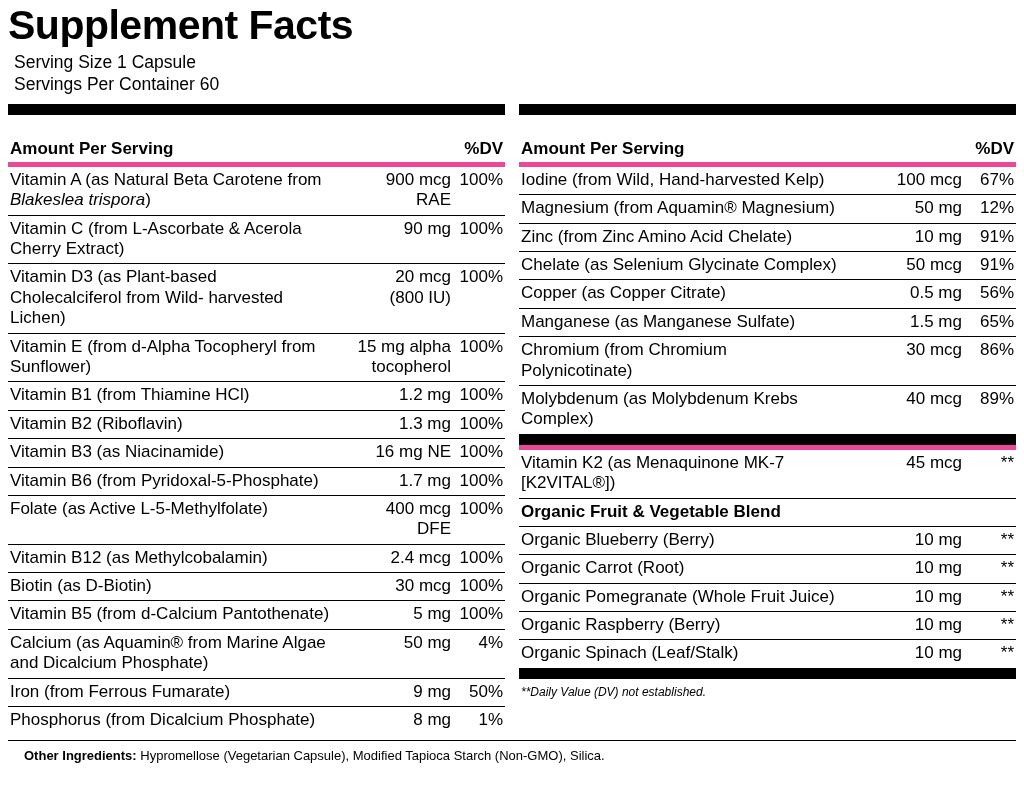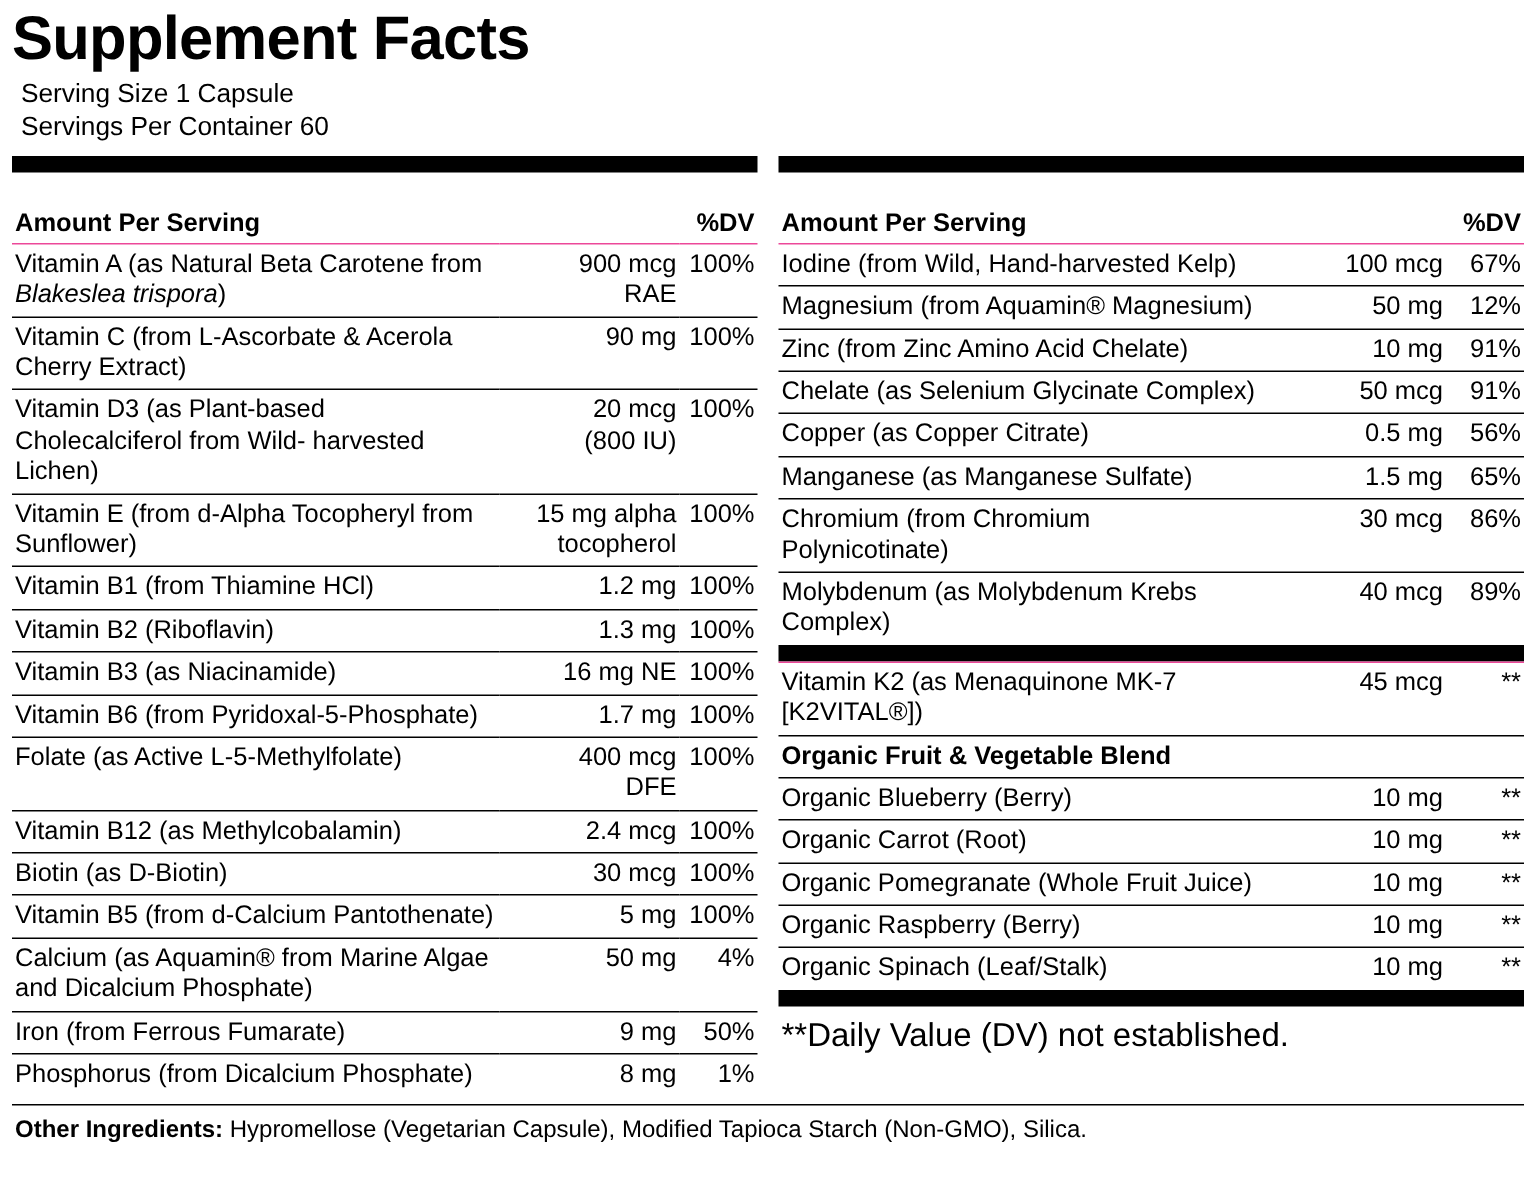--- a/index.html
+++ b/index.html
@@ -69,39 +69,40 @@
     width: 100%;
     border-collapse: collapse;
     font-size: 17px;
   }
   table.rows td {
     border-top: 1px solid #000;
     padding: 3px 2px 4px 2px;
     vertical-align: top;
     line-height: 1.2;
   }
-  table.rows tr:first-child td { border-top: 1px solid #ec4899; }
+  table.rows tr:first-child td { border-top: 5px solid #ec4899; }
   td.name { text-align: left; }
   td.amt { text-align: right; white-space: pre-line; width: 120px; }
   td.dv  { text-align: right; width: 52px; white-space: nowrap; }
   .indent { padding-left: 16px; }
   .blend-head td {
     font-weight: bold;
     font-size: 17px;
     margin-left: 48px;
   }
   .ital { font-style: italic; }
   .footnote {
-    font-size: 22px;
+    font-size: 12px;
     padding: 6px 2px 0 2px;
+    font-style: italic;
   }
   .other {
-    font-size: 16px;
+    font-size: 13px;
     padding-top: 7px;
-    margin-left: 2px;
+    margin-left: 16px;
     line-height: 1.25;
   }
   .other b { font-weight: bold; }
   .k2 td { border-top: none; }
 </style>
 </head>
 <body>
 
 <div class="panel">
 

